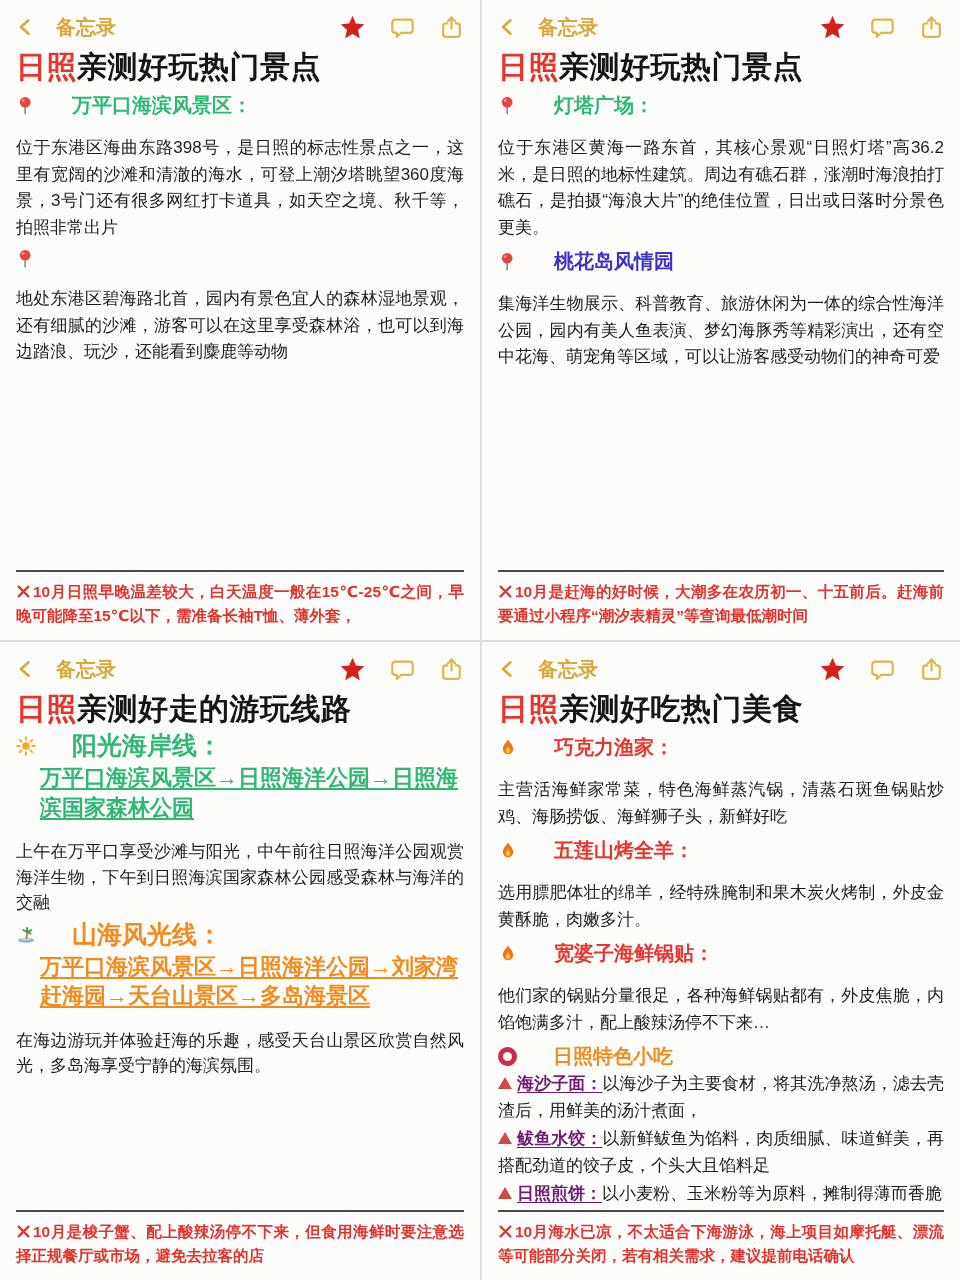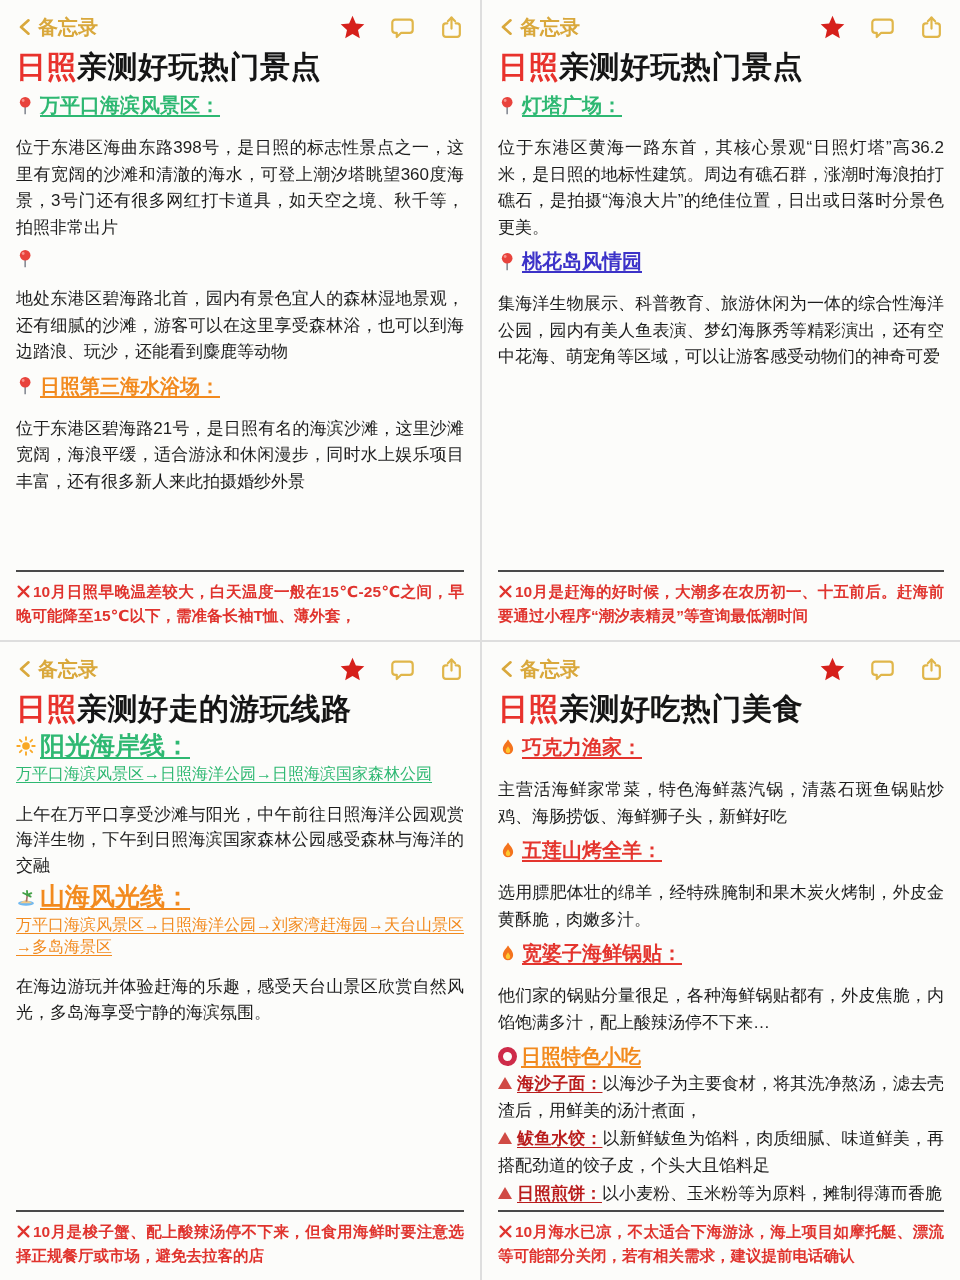--- a/index.html
+++ b/index.html
@@ -5,51 +5,51 @@
   * { margin:0; padding:0; box-sizing:border-box; }
   html,body { width:960px; height:1280px; }
   body { font-family:"Liberation Sans","DejaVu Sans",sans-serif; background:#e9e9e9; }
   .grid { display:grid; grid-template-columns:480px 480px; grid-template-rows:640px 640px; width:960px; height:1280px; }
   .panel { position:relative; background:#fcfcfa; overflow:hidden; padding:12px 16px 84px 16px; }
   .panel.right { border-left:2px solid #dedede; }
   .panel.bottom { border-top:2px solid #dedede; }
 
   
   .nav { display:flex; justify-content:space-between; align-items:center; height:30px; }
-  .nav-back { display:flex; align-items:center; gap:2px; color:#d9a83c; font-size:20px; font-weight:700; cursor:pointer; }
+  .nav-back { display:flex; align-items:center; gap:20px; color:#d9a83c; font-size:20px; font-weight:700; cursor:pointer; }
   .nav-actions { display:flex; align-items:center; gap:24px; }
   .nav-actions svg { display:block; cursor:pointer; }
 
   
   .title { margin-top:7px; font-size:30px; font-weight:900; color:#151515; letter-spacing:0.5px; line-height:1.2; }
   .title .hl { color:#e8322c; }
 
   
   .sec { margin-top:8px; }
   .tight .sec { margin-top:3px; }
   .shead { display:flex; align-items:center; gap:4px; font-size:20px; font-weight:800; line-height:1.25; }
   .tight .shead { font-size:25px; }
-  .hlink { text-decoration:underline; text-underline-offset:3px; cursor:pointer; }
+  .hlink { text-underline-offset:3px; cursor:pointer;margin-left:32px; }
   .green .hlink { color:#2eb872; }
   .blue  .hlink { color:#3c32c8; }
   .orange .hlink { color:#f28a1e; }
   .red   .hlink { color:#e4352e; }
   .ic { width:20px; height:20px; flex:0 0 auto; }
 
-  .route { font-size:16px; font-weight:400; line-height:1.34; text-decoration:underline; text-underline-offset:3px; margin-top:2px; cursor:pointer; }
+  .route { font-size:22px; font-weight:700; line-height:1.34; text-decoration:underline; text-underline-offset:3px; margin-top:2px; cursor:pointer;margin-left:24px; }
   .green .route { color:#2eb872; }
   .blue  .route { color:#3c32c8; }
   .orange .route { color:#f28a1e; }
 
   .body { margin-top:17px; font-size:17px; color:#1c1c1c; line-height:1.56; text-align:justify; }
   .tight .body { line-height:1.5; }
 
   .item { margin-top:2px; }
   .tri { display:inline-block; width:0; height:0; border-left:7px solid transparent; border-right:7px solid transparent; border-bottom:12px solid #d04a44; margin-right:5px; }
-  .ilabel { font-weight:800; text-decoration:underline; text-underline-offset:3px; color:#b91c1c; }
+  .ilabel { font-weight:800; text-decoration:underline; text-underline-offset:3px; color:#701a75; }
   .ring { display:inline-block; width:19px; height:19px; border:5px solid #ce2b49; border-radius:50%; flex:0 0 auto; }
 
   
   .warn { position:absolute; left:16px; right:16px; bottom:12px; }
   .rule { border-top:2px solid #4a4a4a; margin-bottom:8px; }
   .wtext { color:#e0342e; font-size:15.5px; font-weight:700; line-height:1.55; text-align:justify; }
   .xic { display:inline-block; width:15px; height:15px; vertical-align:-2px; margin-right:2px; }
 
   .defs { position:absolute; width:0; height:0; overflow:hidden; }
 </style>
@@ -150,29 +150,20 @@
       <p class="body">位于东港区海曲东路398号，是日照的标志性景点之一，这里有宽阔的沙滩和清澈的海水，可登上潮汐塔眺望360度海景，3号门还有很多网红打卡道具，如天空之境、秋千等，拍照非常出片</p>
     </div>
     <div class="sec blue">
       <div class="shead">
         <svg class="ic">
             <use href="#i-pin"></use>
           </svg>
       </div>
       <p class="body">地处东港区碧海路北首，园内有景色宜人的森林湿地景观，还有细腻的沙滩，游客可以在这里享受森林浴，也可以到海边踏浪、玩沙，还能看到麋鹿等动物</p>
     </div>
-    <div class="sec orange">
-      <div class="shead">
-        <svg class="ic">
-            <use href="#i-pin"></use>
-          </svg>
-        <span class="hlink">日照第三海水浴场：</span>
-      </div>
-      <p class="body">位于东港区碧海路21号，是日照有名的海滨沙滩，这里沙滩宽阔，海浪平缓，适合游泳和休闲漫步，同时水上娱乐项目丰富，还有很多新人来此拍摄婚纱外景</p>
-    </div>
 
     <footer class="warn">
       <div class="rule"></div>
       <p class="wtext"><svg class="xic">
             <use href="#i-cross"></use>
           </svg><span>10月日照早晚温差较大，白天温度一般在15℃-25℃之间，早晚可能降至15℃以下，需准备长袖T恤、薄外套，</span></p>
     </footer>
   </section>
 
   <section class="panel right">

